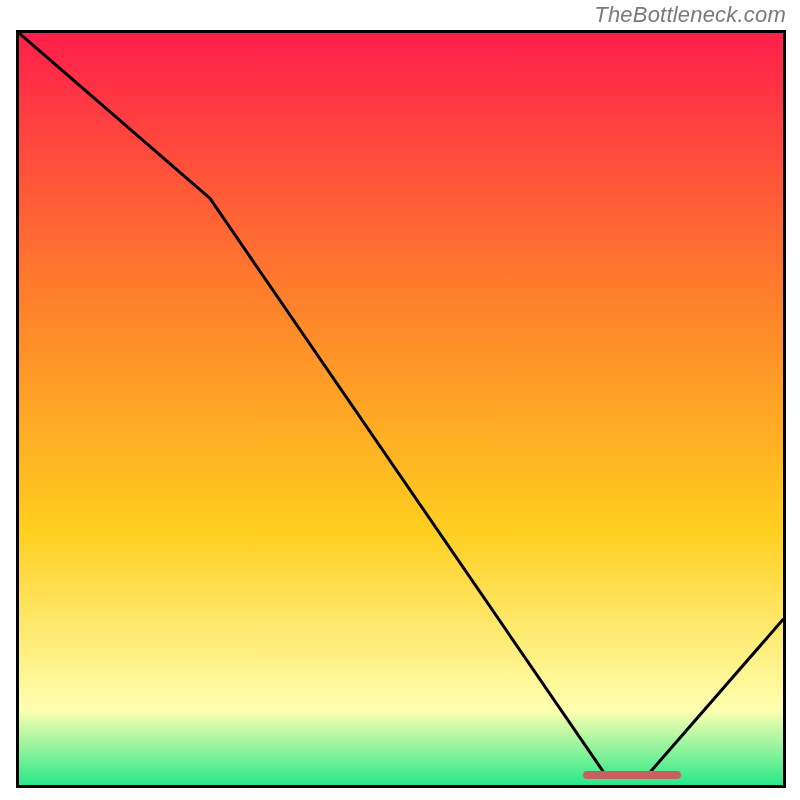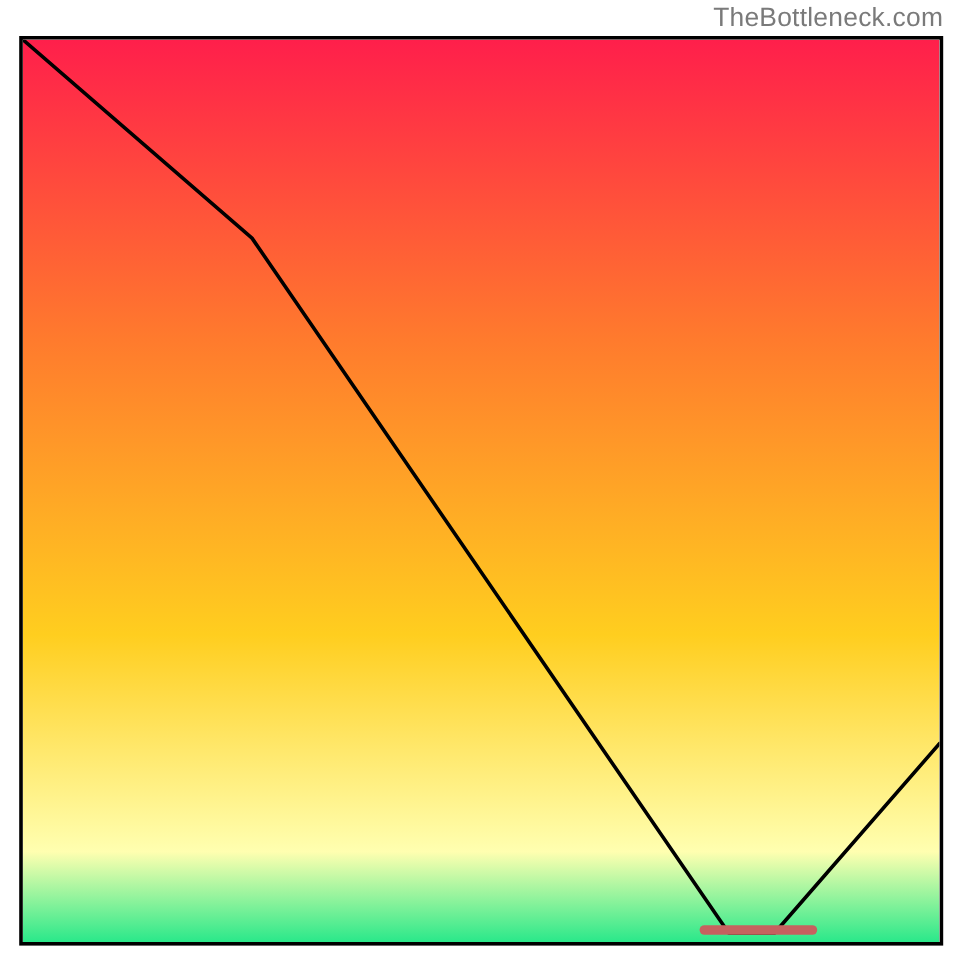--- a/index.html
+++ b/index.html
@@ -8,20 +8,21 @@
     width: 800px;
     height: 800px;
     overflow: hidden;
     background: #fff;
     font-family: Arial, Helvetica, sans-serif;
   }
   .stage {
     position: relative;
     width: 800px;
     height: 800px;
+    font-style: italic;
   }
   .watermark {
     position: absolute;
     top: 2px;
     right: 14px;
     color: #7a7a7a;
     font-size: 22px;
     font-weight: 500;
     letter-spacing: 0.2px;
     user-select: none;

